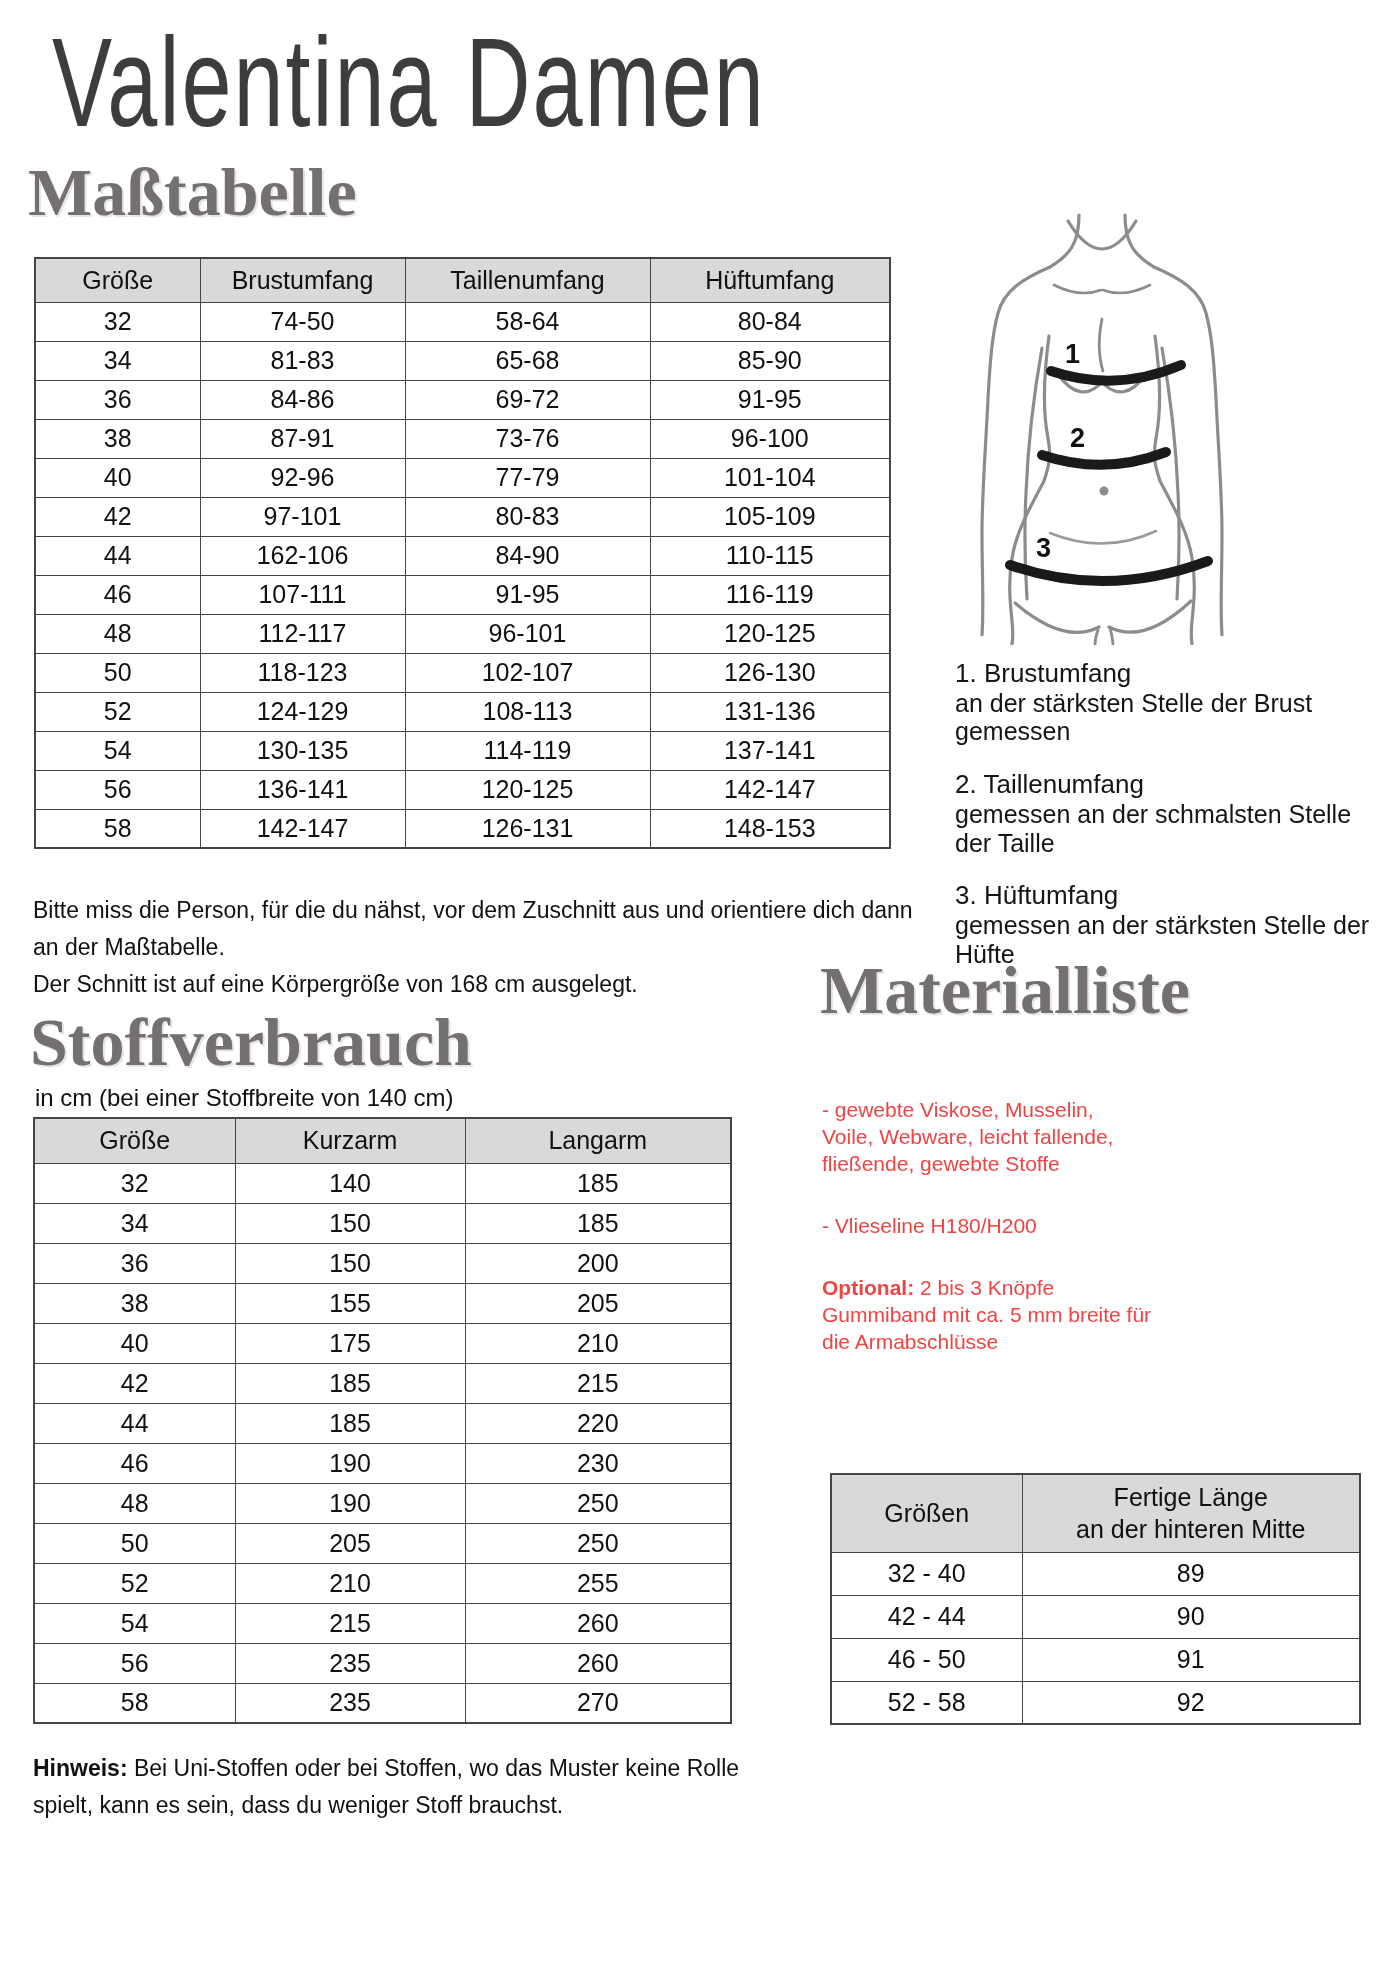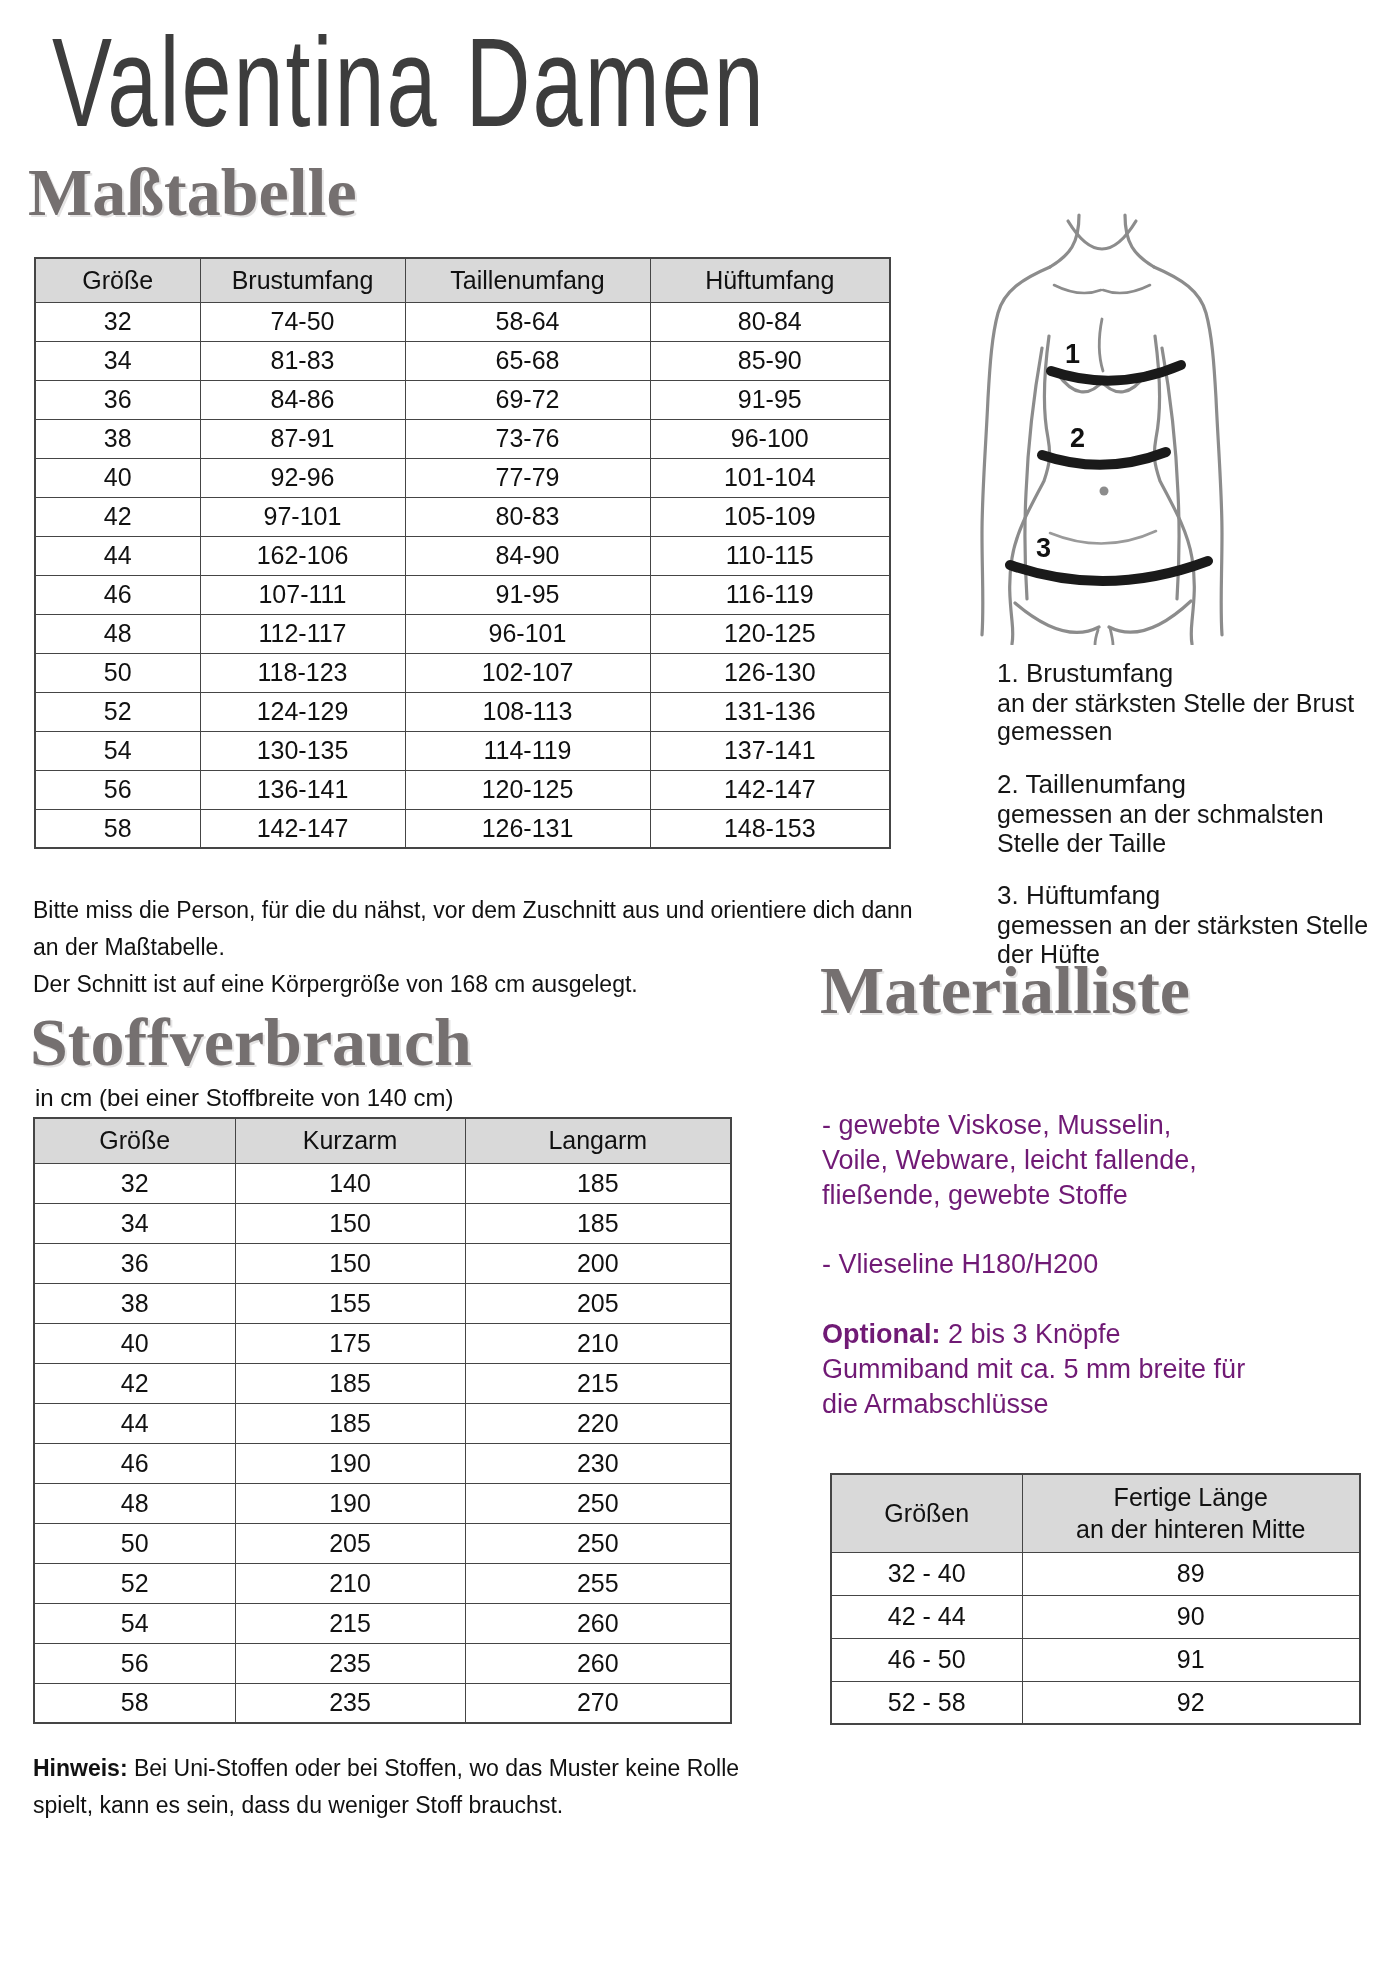--- a/index.html
+++ b/index.html
@@ -51,27 +51,27 @@
 
   .len-table   { left:830px; top:1473px; width:529px;border-radius:29px; }
   .len-table thead th { height:78px; line-height:1.3; }
   .len-table tbody td { height:43px; }
 
   
   .figure { position:absolute; left:952px; top:203px; }
 
   
   .legend { position:absolute; left:955px; top:658px; width:430px; }
-  .legend-item { margin-bottom:23px;margin-left:42px; }
+  .legend-item { margin-bottom:23px; }
   .legend-title { font-size:26px; line-height:1.18; color:#151515; }
   .legend-desc  { font-size:25px; line-height:1.15; color:#151515; }
 
   .note { position:absolute; left:33px; top:892px; width:900px; font-size:23px; line-height:1.6; color:#111; }
 
-  .material-text { position:absolute; left:822px; top:1096px; width:540px; font-size:27px; line-height:1.29; color:#701a75;margin-top:12px; }
+  .material-text { position:absolute; left:822px; top:1096px; width:540px; font-size:21px; line-height:1.29; color:#ef4444; }
   .material-text p { margin-bottom:35px; }
   .material-text p:last-child { margin-bottom:0; }
   .bold { font-weight:700; }
 
   .hinweis { position:absolute; left:33px; top:1750px; width:790px; font-size:23px; line-height:1.6; color:#111; }
 </style>
 </head>
 <body>
 
 <div class="page">

